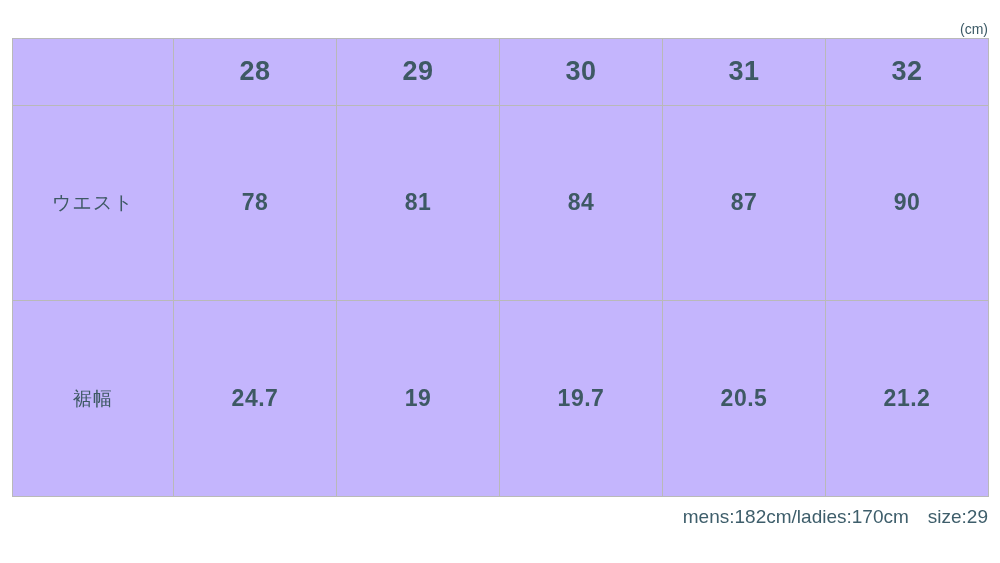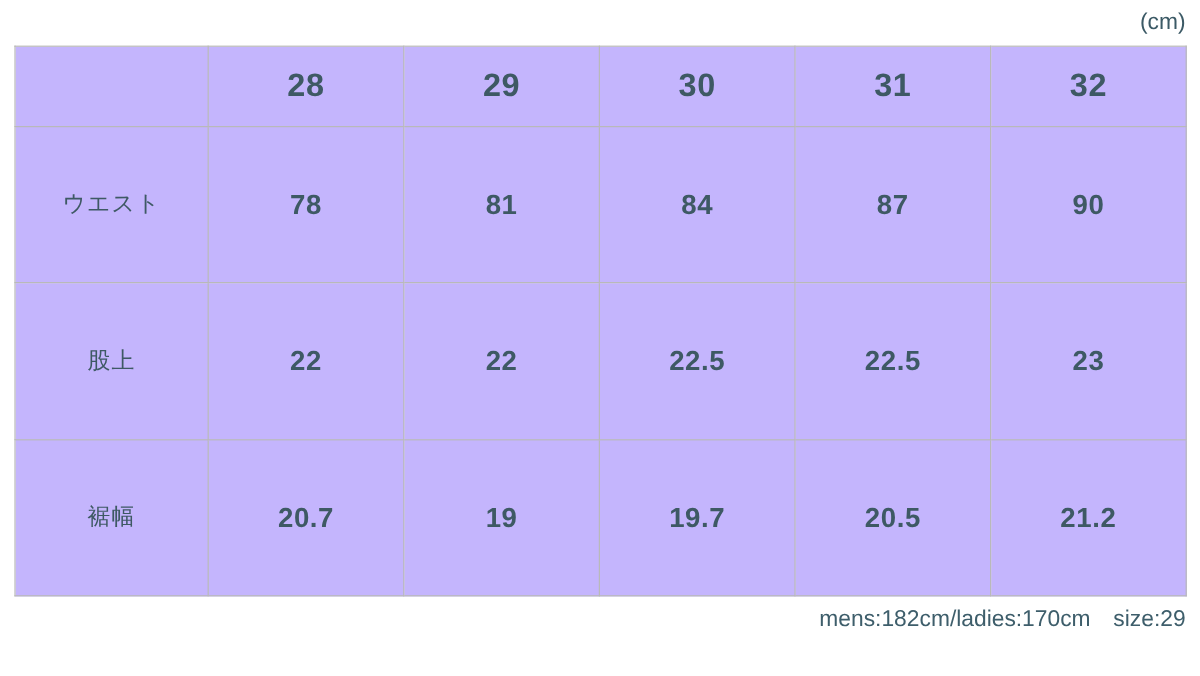--- a/index.html
+++ b/index.html
@@ -12,23 +12,23 @@
     height: 563px;
     position: relative;
     font-family: "Liberation Sans", "DejaVu Sans", sans-serif;
     -webkit-font-smoothing: antialiased;
     overflow: hidden;
   }
 
   
   .unit-label {
     position: absolute;
-    top: 8px;
+    top: 18px;
     right: 12px;
-    font-size: 19px;
+    font-size: 14px;
     color: #3c5a66;
     letter-spacing: 0px;
     line-height: 22px;
   }
 
   
   .size-table-wrap {
     position: absolute;
     left: 12px;
     top: 38px;
@@ -125,30 +125,22 @@
     <tbody>
       <tr>
         <td class="row-label">ウエスト</td>
         <td class="data-cell">78</td>
         <td class="data-cell">81</td>
         <td class="data-cell">84</td>
         <td class="data-cell">87</td>
         <td class="data-cell">90</td>
       </tr>
       <tr>
-        <td class="row-label">股上</td>
-        <td class="data-cell">22</td>
-        <td class="data-cell">22</td>
-        <td class="data-cell">22.5</td>
-        <td class="data-cell">22.5</td>
-        <td class="data-cell">23</td>
-      </tr>
-      <tr>
         <td class="row-label">裾幅</td>
-        <td class="data-cell">20.7</td>
+        <td class="data-cell">24.7</td>
         <td class="data-cell">19</td>
         <td class="data-cell">19.7</td>
         <td class="data-cell">20.5</td>
         <td class="data-cell">21.2</td>
       </tr>
     </tbody>
   </table>
 </div>
 
 <div class="footer-notes">

